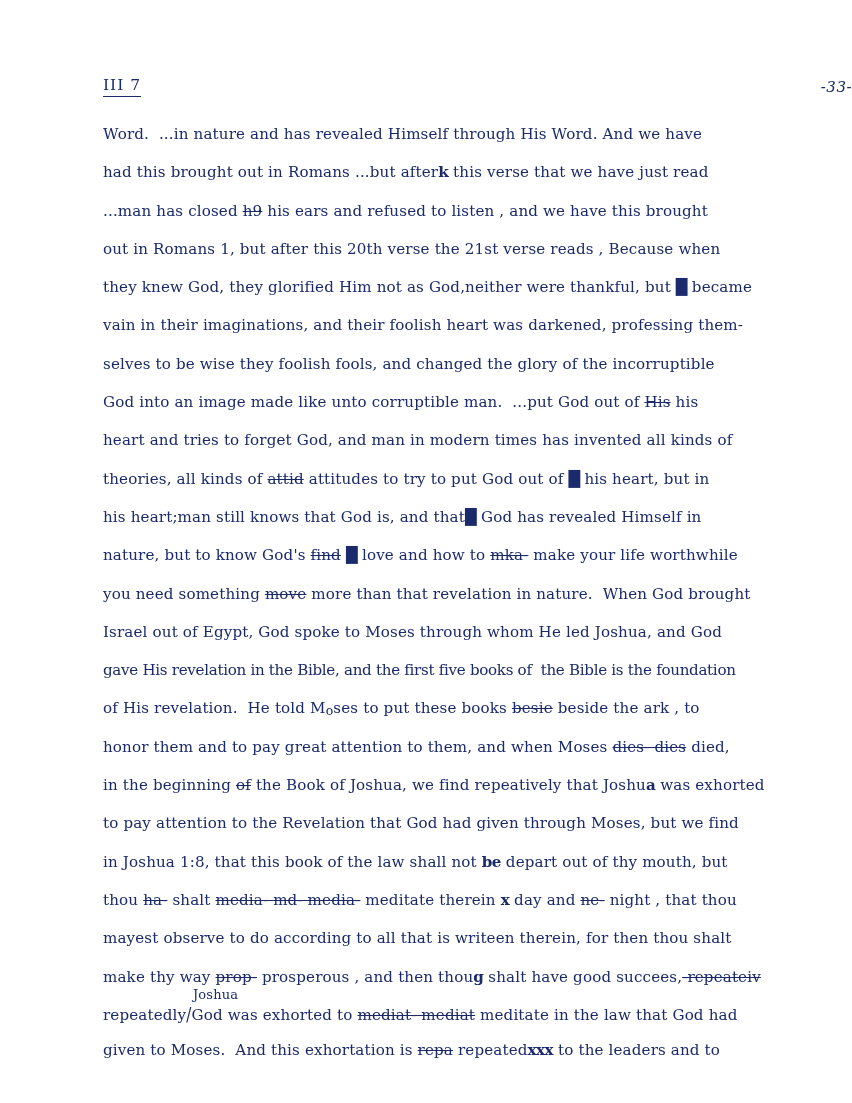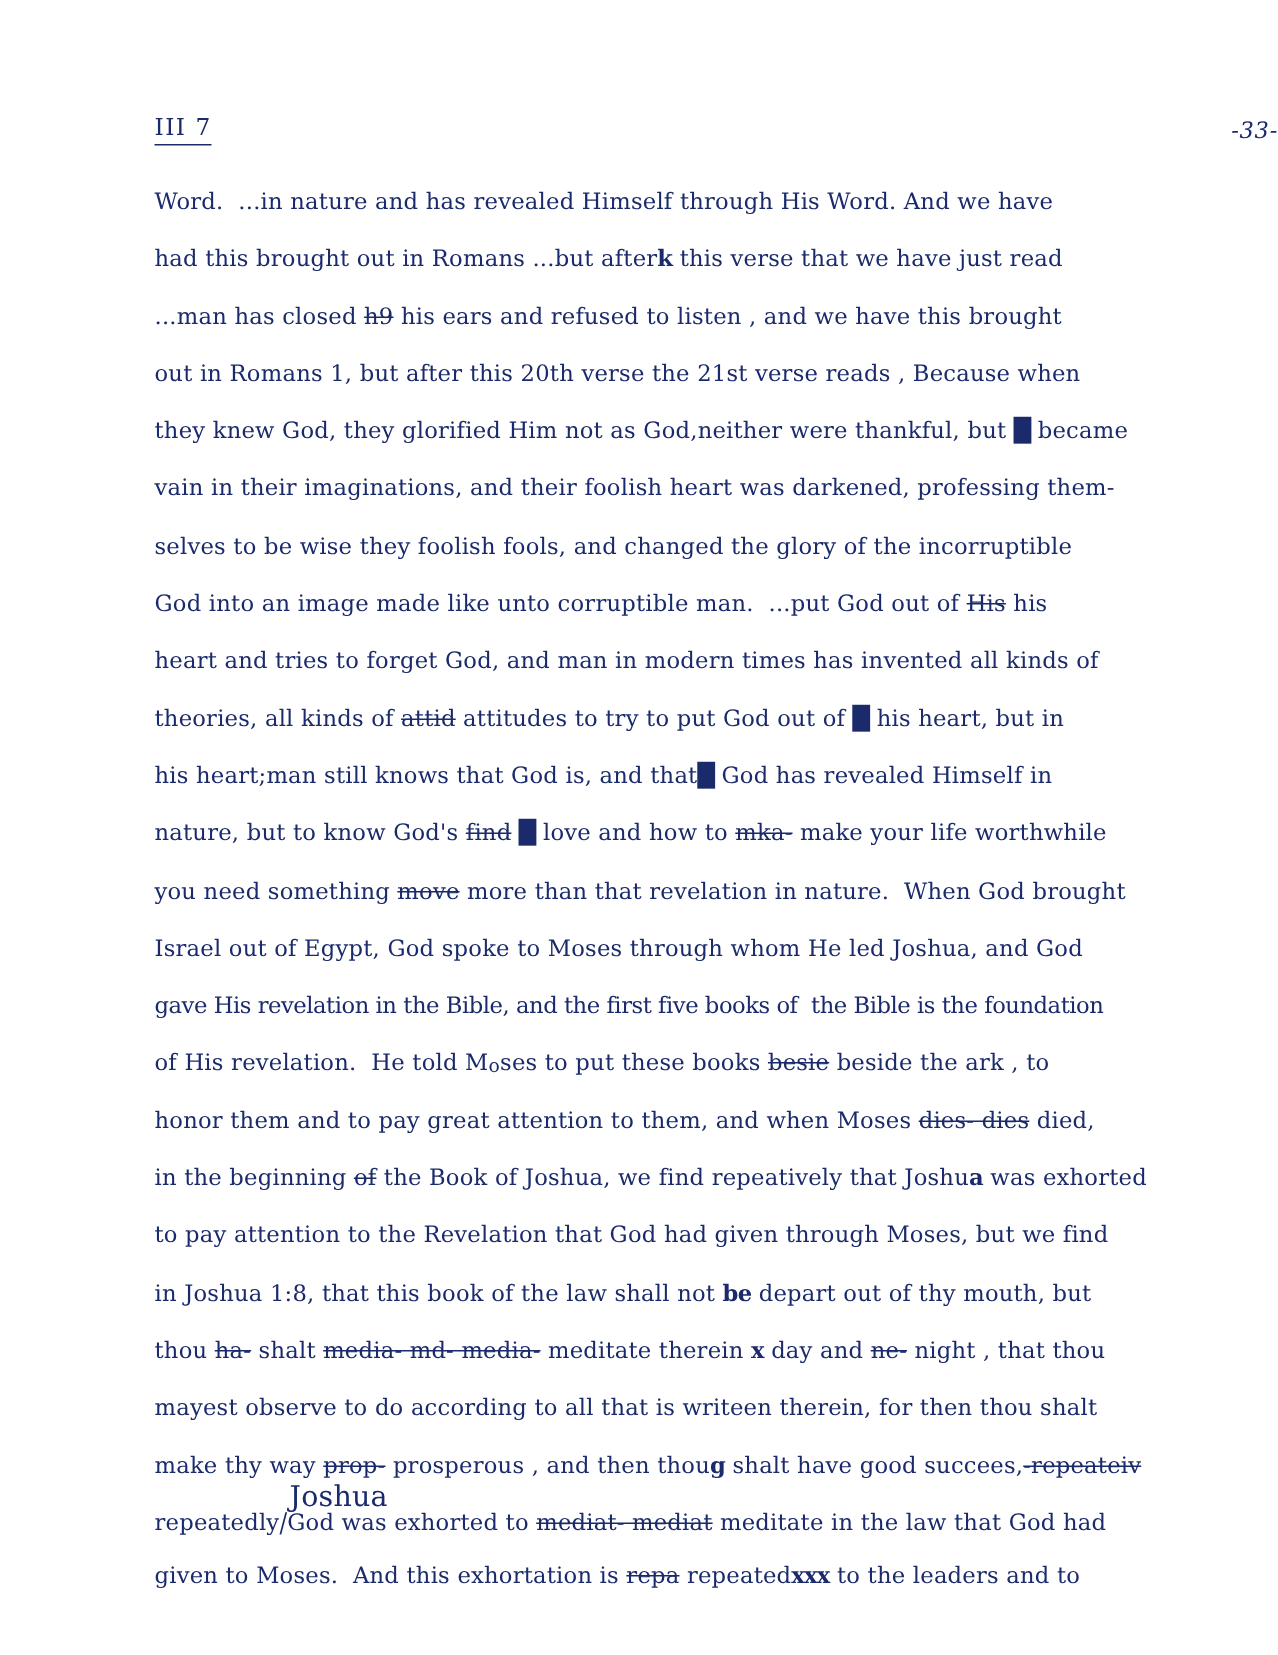--- a/index.html
+++ b/index.html
@@ -62,21 +62,21 @@
   .strike {
     text-decoration: line-through;
     text-decoration-thickness: 1px;
   }
   .ovr {
     letter-spacing: -0.5px;
     font-weight: bold;
   }
   .insert-above {
     position: absolute;
-    font-size: 19px;
+    font-size: 13px;
     color: #1a2a6b;
     white-space: nowrap;
   }
   .slash {
     display: inline-block;
     transform: scaleY(1.2);
   }
   .tight { letter-spacing: -0.3px; }
   .sup-small { font-size: 12.5px; vertical-align: -0.12em; }
 </style>

